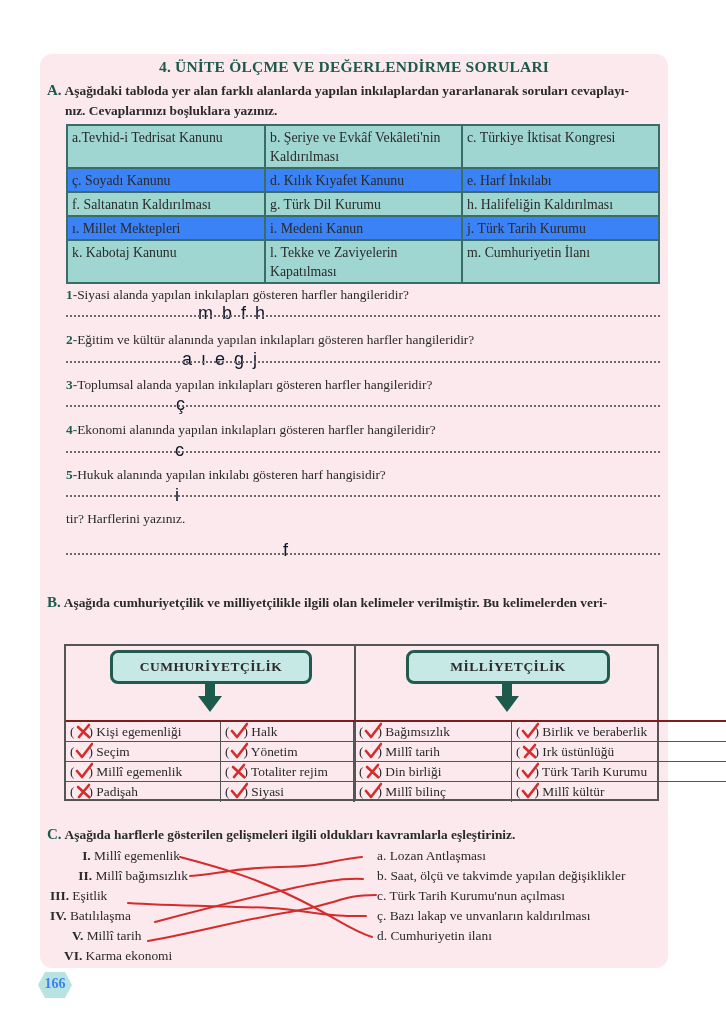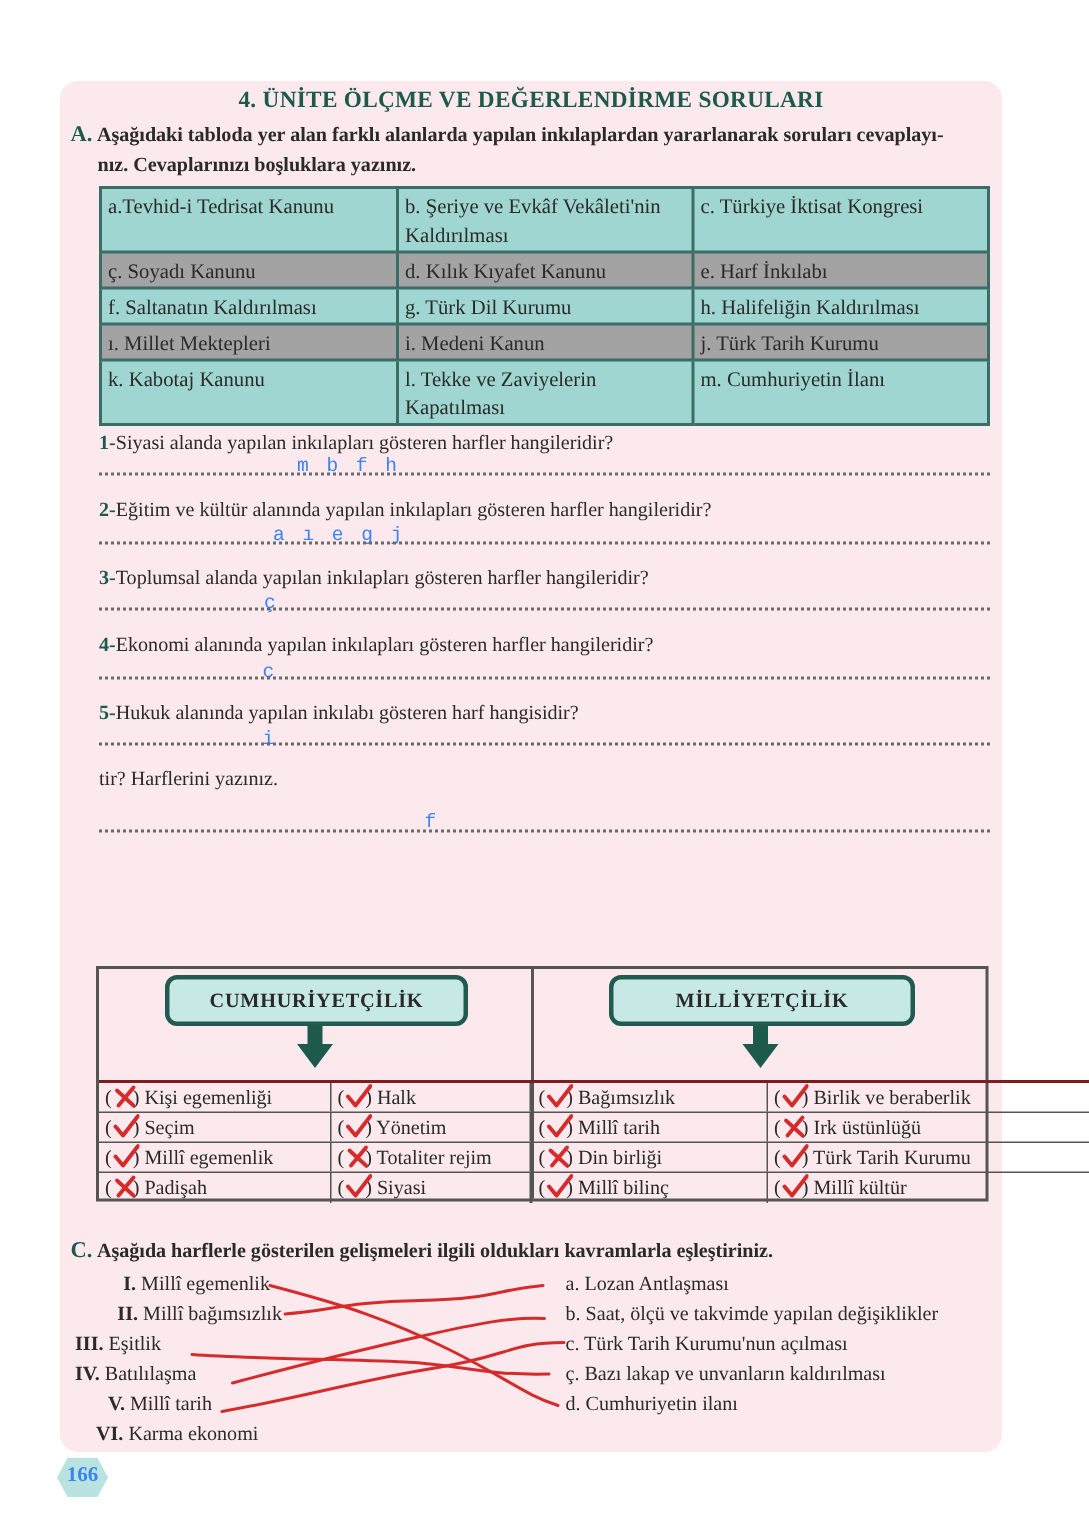--- a/index.html
+++ b/index.html
@@ -6,25 +6,25 @@
   html, body { width: 726px; height: 1024px; background: #ffffff; overflow: hidden; }
   body { position: relative; font-family: "Liberation Serif", "DejaVu Serif", serif; color: #2a2a2a; }
   .panel { position: absolute; left: 40px; top: 54px; width: 628px; height: 914px; background: #fbe9ee; border-radius: 12px; }
   .title { position: absolute; left: 40px; top: 58px; width: 628px; text-align: center; font-weight: bold; font-size: 15.5px; color: #1e5a4c; letter-spacing: 0.2px; }
   .sec { position: absolute; font-size: 13.4px; font-weight: bold; line-height: 20px; color: #2a2a2a; }
   .sec .letter { color: #1e5a4c; font-size: 15px; margin-right: 3px; }
   .sec .indent { padding-left: 18px; }
   table.tA { position: absolute; left: 66px; top: 124px; width: 594px; border-collapse: collapse; font-size: 13.8px; }
   table.tA td { border: 2px solid #3a6d66; padding: 2px 4px 1px 4px; vertical-align: top; line-height: 19px; color: #2a2a2a; }
   table.tA tr.dark td { background: #9fd6d2; }
-  table.tA tr.light td { background: #a3a3a3; }
+  table.tA tr.light td { background: #3b82f6; }
   .q { position: absolute; left: 66px; width: 594px; font-size: 13.4px; line-height: 20px; color: #2a2a2a; }
   .q .num { color: #1e5a4c; font-weight: bold; }
   .dots { position: absolute; left: 66px; width: 594px; height: 2px; border-bottom: 2px dotted #6a6a6a; }
-  .ans { position: absolute; font-family: Liberation Mono, monospace; color: #3b82f6; font-size: 13px; letter-spacing: 2px; }
+  .ans { position: absolute; font-family: Liberation Sans, sans-serif; color: #0f172a; font-size: 18px; letter-spacing: 2px; }
   .tB { position: absolute; left: 64px; top: 644px; width: 595px; height: 157px; border: 2px solid #555; }
   .tB .vdiv { position: absolute; left: 288px; top: 0; width: 2px; height: 100%; background: #555; }
   .headbox { position: absolute; height: 34px; background: #c7e9e6; border: 3px solid #235a4e; border-radius: 8px; text-align: center; font-weight: bold; font-size: 13.5px; line-height: 28px; color: #2a2a2a; letter-spacing: 0.5px; }
   .arrow-stem { position: absolute; width: 10px; height: 12px; background: #1e5a4c; }
   .arrow-head { position: absolute; width: 0; height: 0; border-left: 12px solid transparent; border-right: 12px solid transparent; border-top: 16px solid #1e5a4c; }
   .grid { position: absolute; left: 0; top: 74px; width: 706px; border-top: 2px solid #7f1d1d; }
   .grid .row { display: flex; height: 20px; border-bottom: 1px solid #555; }
   .grid .row:last-child { border-bottom: none; }
   .grid .cell { position: relative; font-size: 13.4px; line-height: 19px; padding-left: 4px; border-right: 1px solid #555; white-space: nowrap; color: #2a2a2a; }
   .grid .cell:last-child { border-right: none; }
@@ -101,20 +101,21 @@
 <div class="ans" style="left:175px; top:485px;">i</div>
 <div class="dots" style="top:495px;"></div>
 
 <div class="q" style="top:509px;">
   <div>tir? Harflerini yazınız.</div>
 </div>
 <div class="ans" style="left:283px; top:540px;">f</div>
 <div class="dots" style="top:553px;"></div>
 
 <div class="sec" style="left:47px; top:592px; width:620px;">
+  <div><span class="letter">B.</span><span>Aşağıda cumhuriyetçilik ve milliyetçilikle ilgili olan kelimeler verilmiştir. Bu kelimelerden veri-</span></div>
 </div>
 
 <div class="tB">
   <div class="vdiv"></div>
   <div class="headbox" style="left:44px; top:4px; width:202px;">CUMHURİYETÇİLİK</div>
   <div class="arrow-stem" style="left:139px; top:38px;"></div>
   <div class="arrow-head" style="left:132px; top:50px;"></div>
   <div class="headbox" style="left:340px; top:4px; width:204px;">MİLLİYETÇİLİK</div>
   <div class="arrow-stem" style="left:436px; top:38px;"></div>
   <div class="arrow-head" style="left:429px; top:50px;"></div>

